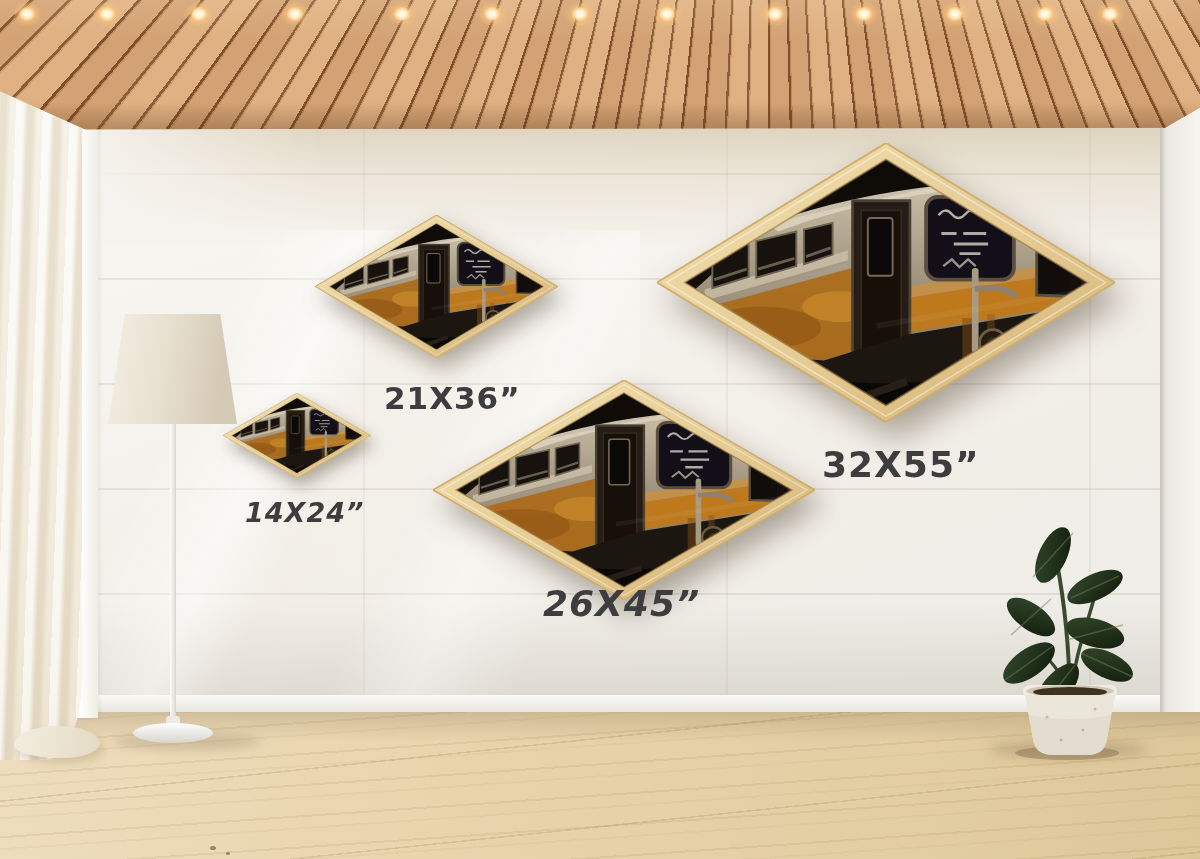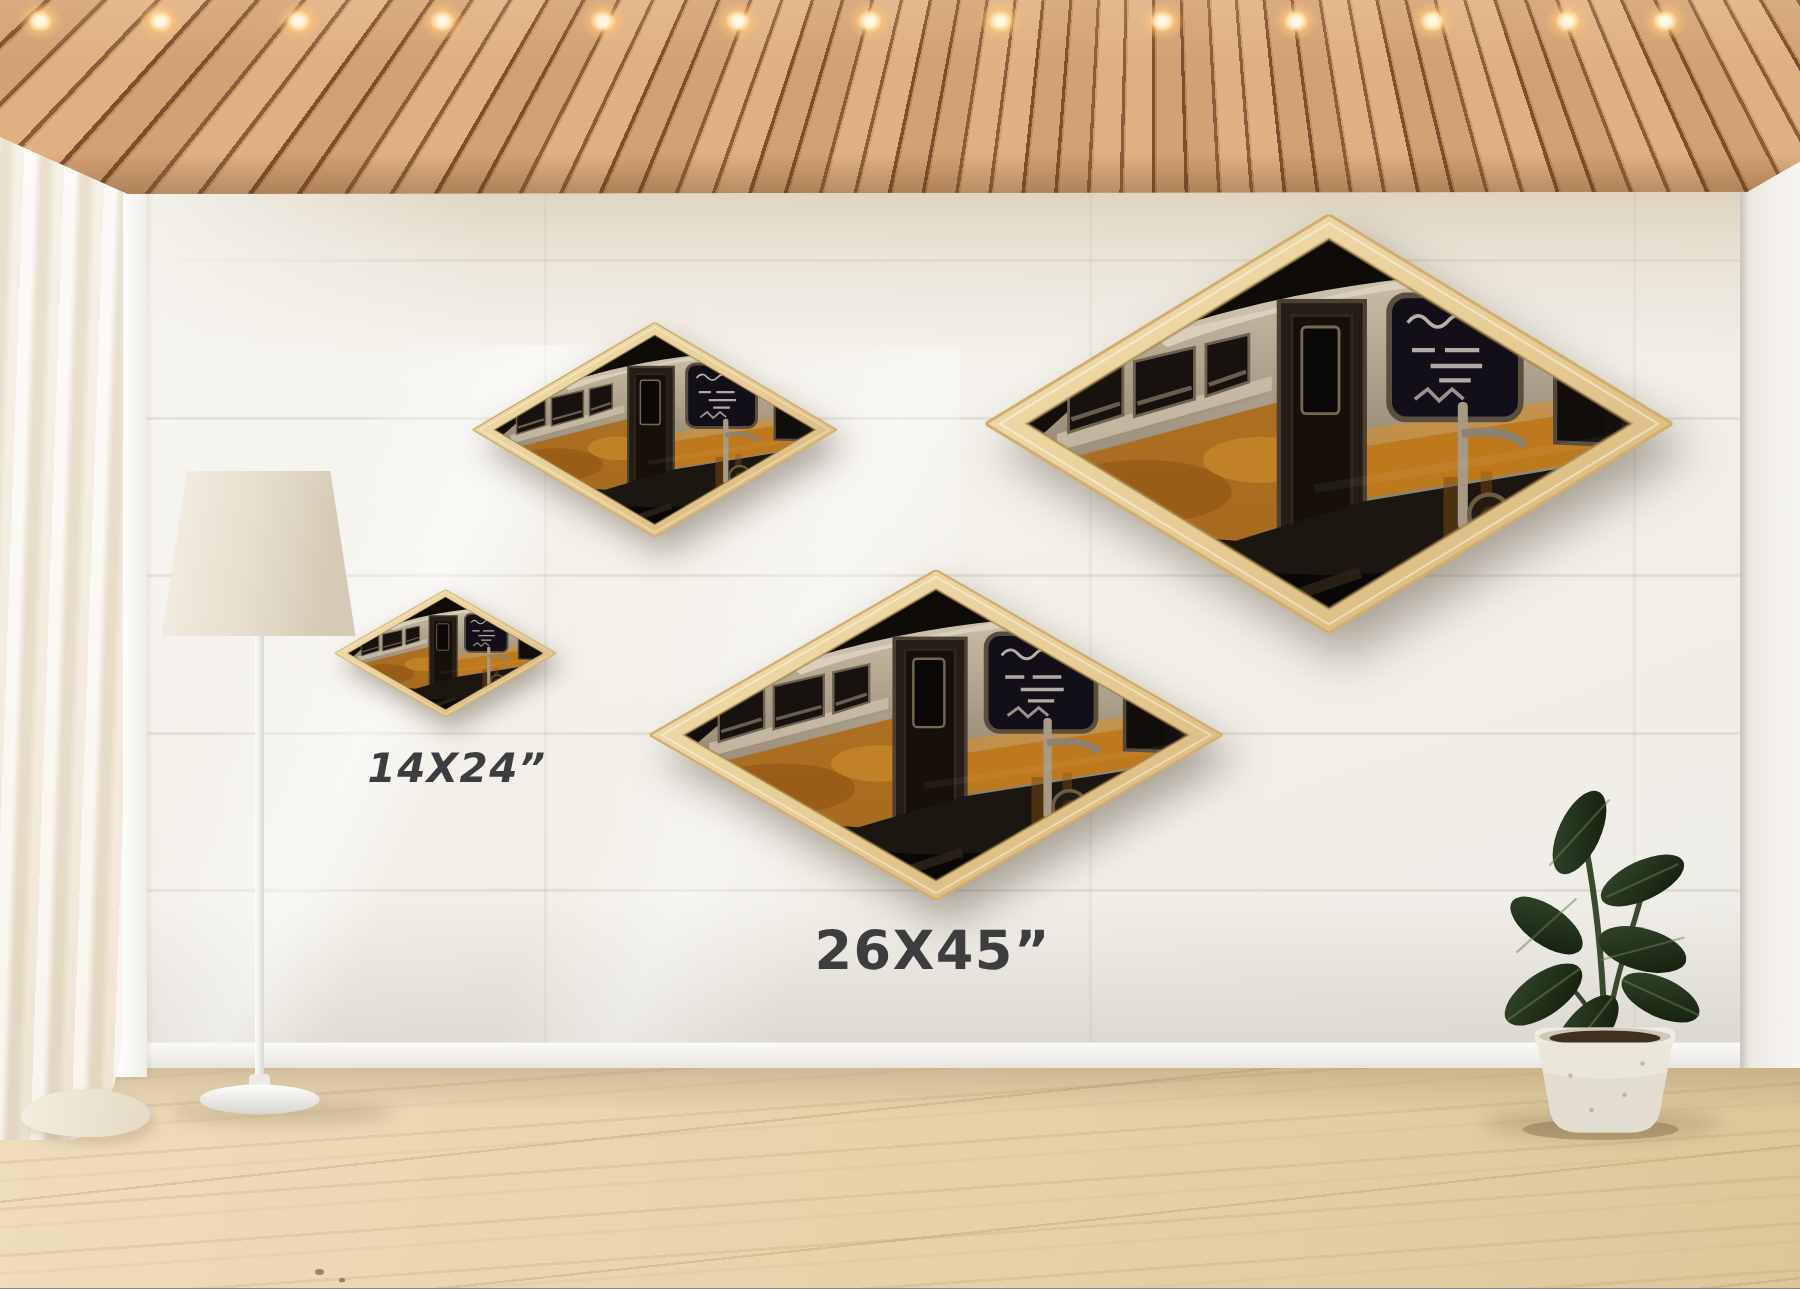--- a/index.html
+++ b/index.html
@@ -227,21 +227,23 @@
         <use href="#framed-art"></use>
       </svg>
   </div>
   <div class="frame" style="left:657px;top:143px;width:458px;height:279px;--sh:10px 16px 16px rgba(70,55,35,.42);">
     <svg viewBox="0 0 480 290" preserveAspectRatio="none">
         <use href="#framed-art"></use>
       </svg>
   </div>
 
   <div class="size-label" style="left:245px;top:497px;font-size:27px;font-style:italic;">14X24”</div>
-  <div class="size-label" style="left:543px;top:614px;font-size:36px;">26X45”</div>
+  <div class="size-label" style="left:384px;top:380px;font-size:31px;">21X36”</div>
+  <div class="size-label" style="left:543px;top:583px;font-size:36px;font-style:italic;">26X45”</div>
+  <div class="size-label" style="left:822px;top:444px;font-size:36px;">32X55”</div>
 
   <div class="lamp-shadow"></div>
   <div class="lamp-pole"></div>
   <div class="lamp-shade"></div>
   <div class="lamp-base-neck"></div>
   <div class="lamp-base"></div>
 
   <div class="plant-shadow"></div>
   <div class="plant">
     <svg viewBox="0 0 150 235">

